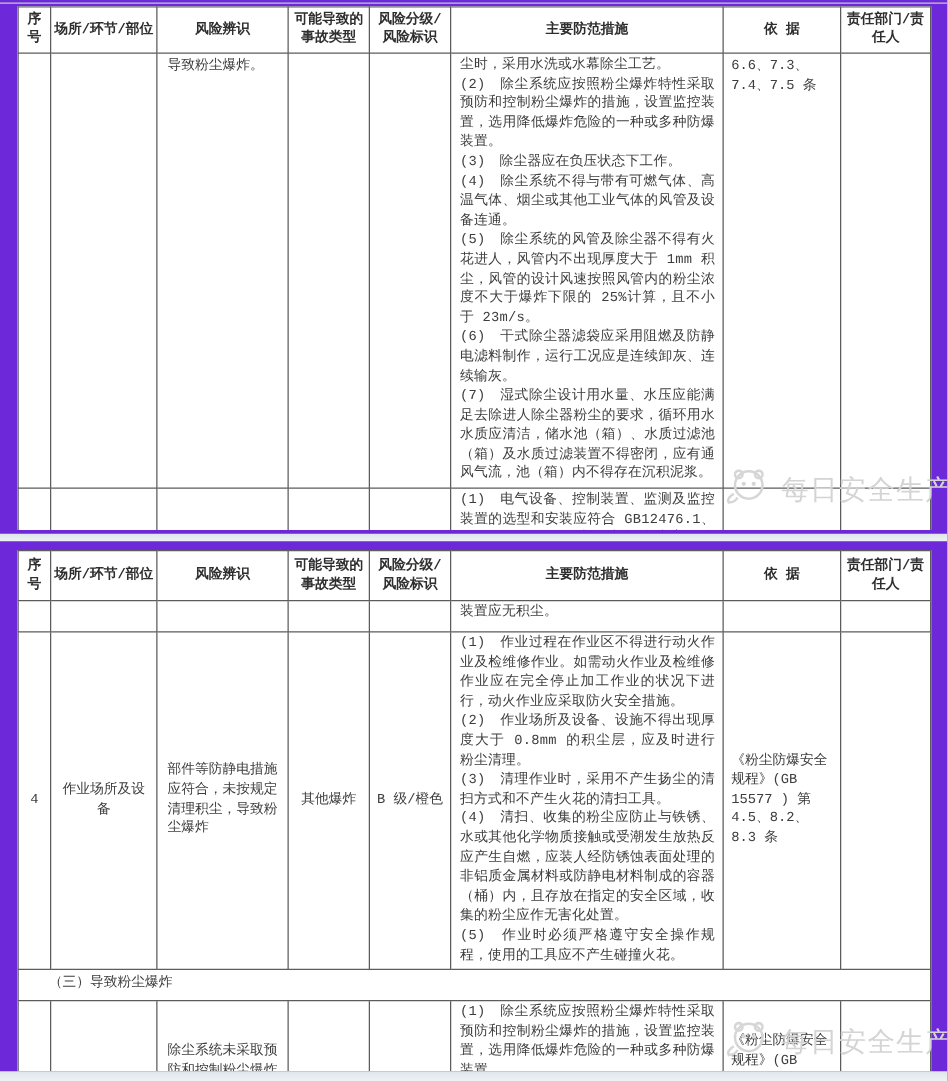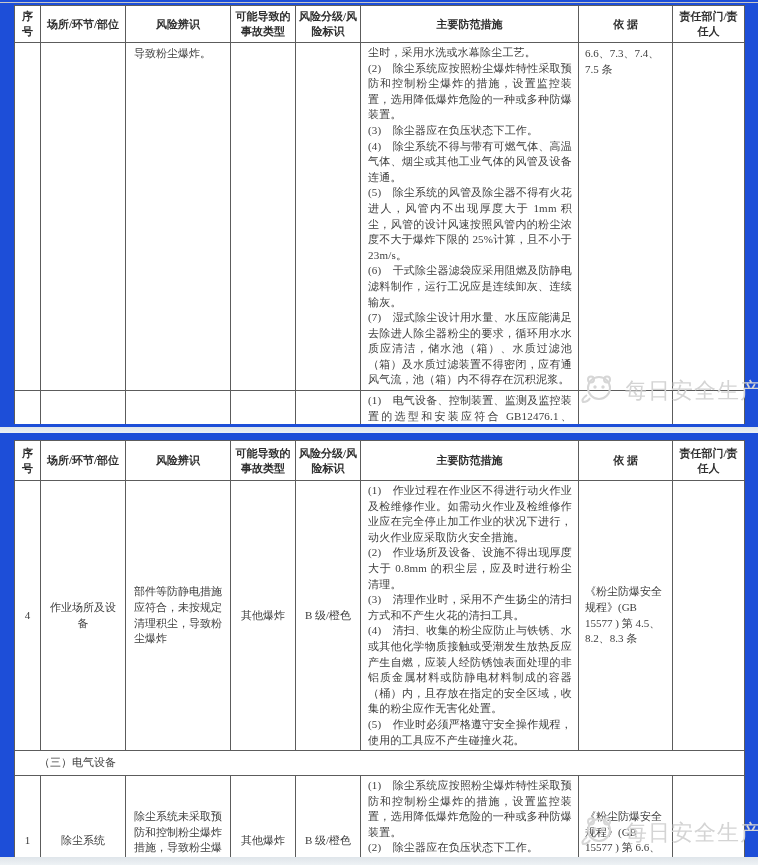--- a/index.html
+++ b/index.html
@@ -1,18 +1,18 @@
 <!DOCTYPE html>
 <html><head>
 <meta charset="utf-8">
 <style>
   html,body{margin:0;padding:0;background:#ffffff;}
   .page{
-    position:relative;width:758px;height:865px;background:#1d4ed8;overflow:hidden;
-    font-family:Liberation Serif, serif;color:#3d3d3d;
+    position:relative;width:758px;height:865px;background:#6d28d9;overflow:hidden;
+    font-family:Liberation Mono, monospace;color:#3d3d3d;
   }
   .top-edge{position:absolute;top:2px;left:0;width:758px;height:1px;background:#c7c7c7;}
   .stitch-band{position:absolute;left:0;width:758px;background:linear-gradient(#dfe5ea,#eef2f5);}
   .band-1{top:427px;height:6px;}
   .band-2{top:857px;height:8px;}
   .tbl-wrap{position:absolute;left:14px;width:731px;overflow:hidden;background:#fff;}
   .wrap-1{top:5px;height:419px;}
   .wrap-2{top:440px;height:417px;}
   table{border-collapse:collapse;table-layout:fixed;width:730px;}
   th,td{border:1px solid #5c5c5c;overflow:hidden;}
@@ -122,36 +122,46 @@
           <th>场所/环节/部位</th>
           <th>风险辨识</th>
           <th>可能导致的事故类型</th>
           <th>风险分级/风险标识</th>
           <th>主要防范措施</th>
           <th>依  据</th>
           <th>责任部门/责任人</th>
         </tr>
       </thead>
       <tbody>
+        <tr style="height:25px">
+          <td class="c"></td>
+          <td class="c"></td>
+          <td class="risk-top"></td>
+          <td class="c"></td>
+          <td class="c"></td>
+          <td class="measures">装置应无积尘。</td>
+          <td class="basis"></td>
+          <td class="c"></td>
+        </tr>
         <tr style="height:230px">
           <td class="c">4</td>
           <td class="c">作业场所及设备</td>
           <td class="risk">部件等防静电措施应符合，未按规定清理积尘，导致粉尘爆炸</td>
           <td class="c">其他爆炸</td>
           <td class="c">B 级/橙色</td>
           <td class="measures">(1)　作业过程在作业区不得进行动火作业及检维修作业。如需动火作业及检维修作业应在完全停止加工作业的状况下进行，动火作业应采取防火安全措施。
 (2)　作业场所及设备、设施不得出现厚度大于 0.8mm 的积尘层，应及时进行粉尘清理。
 (3)　清理作业时，采用不产生扬尘的清扫方式和不产生火花的清扫工具。
 (4)　清扫、收集的粉尘应防止与铁锈、水或其他化学物质接触或受潮发生放热反应产生自燃，应装人经防锈蚀表面处理的非铝质金属材料或防静电材料制成的容器（桶）内，且存放在指定的安全区域，收集的粉尘应作无害化处置。
 (5)　作业时必须严格遵守安全操作规程，使用的工具应不产生碰撞火花。</td>
           <td class="basis">《粉尘防爆安全规程》(GB 15577 ) 第 4.5、8.2、8.3 条</td>
           <td class="c"></td>
         </tr>
         <tr style="height:25px">
-          <td class="section-cell" colspan="8">（三）电气设备</td>
+          <td class="section-cell" colspan="8">（三）导致粉尘爆炸</td>
         </tr>
         <tr>
           <td class="c">1</td>
           <td class="c">除尘系统</td>
           <td class="risk">除尘系统未采取预防和控制粉尘爆炸措施，导致粉尘爆炸。</td>
           <td class="c">其他爆炸</td>
           <td class="c">B 级/橙色</td>
           <td class="measures">(1)　除尘系统应按照粉尘爆炸特性采取预防和控制粉尘爆炸的措施，设置监控装置，选用降低爆炸危险的一种或多种防爆装置。
 (2)　除尘器应在负压状态下工作。
 (3)　除尘系统不得与带有可燃气体、高温气体、烟尘或其他工业气体的风管及设备连通。</td>

